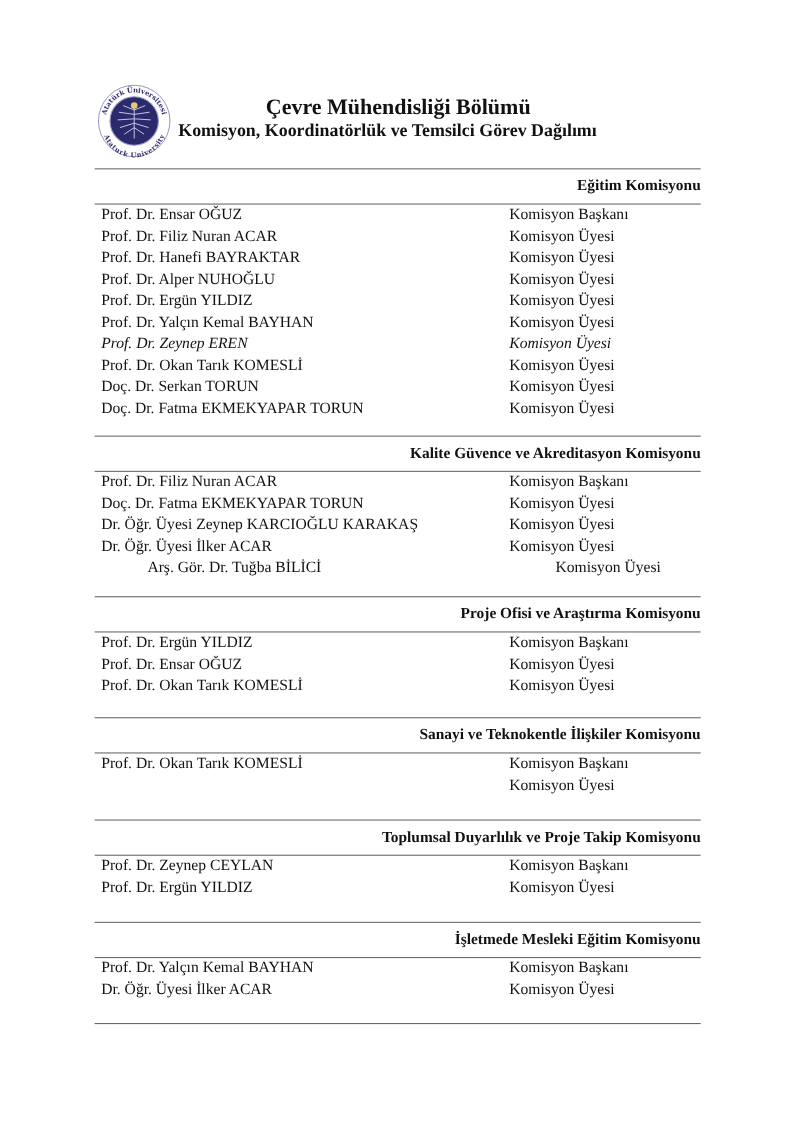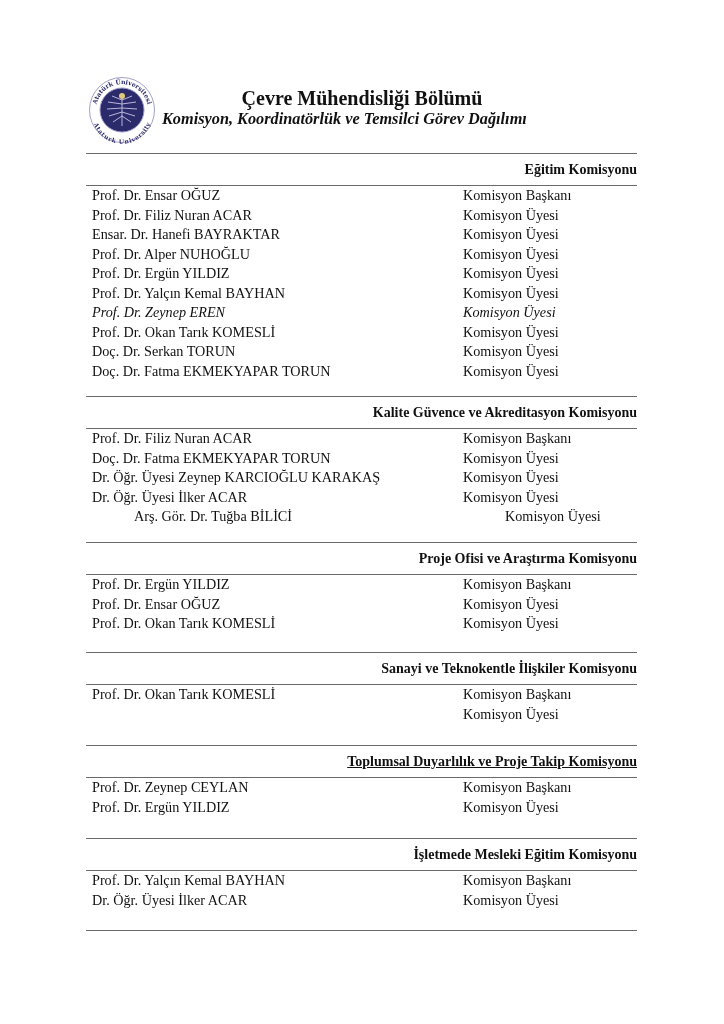--- a/index.html
+++ b/index.html
@@ -3,21 +3,21 @@
 <meta charset="utf-8">
 <style>
   html, body { margin: 0; padding: 0; background: #ffffff; }
   body { width: 724px; height: 1024px; position: relative; overflow: hidden;
          font-family: "Liberation Serif", "DejaVu Serif", serif; color: #111; }
   .logo { position: absolute; left: 88px; top: 76px; width: 68px; height: 68px; }
   .title { position: absolute; left: 0; width: 724px; top: 86px; text-align: center;
            font-weight: bold; font-size: 20px; line-height: 24px; padding-left: 0; }
   .title span { display: inline-block; margin-left: 0px; }
   .subtitle { position: absolute; left: 162px; top: 109px; font-weight: bold;
-              font-size: 16.3px; line-height: 20px; white-space: nowrap; font-style: italic; }
+              font-size: 16.3px; line-height: 20px; white-space: nowrap; }
   .rule { position: absolute; left: 86px; width: 551px; height: 0;
           border-top: 1.2px solid #6a6a6a; }
   .sec-header { position: absolute; left: 86px; width: 551px; text-align: right;
                 font-weight: bold; font-size: 14px; line-height: 18px; }
   .row { position: absolute; left: 92px; width: 545px; height: 19.5px;
          font-size: 14.2px; line-height: 19.5px; white-space: nowrap; }
   .row .name { position: absolute; left: 0; top: 0; }
   .row .role { position: absolute; left: 371px; top: 0; }
 </style>
 </head>
@@ -60,21 +60,21 @@
     <div class="rule" style="top: 185px;"></div>
     <div class="row" style="top: 186px;">
       <span class="name">Prof. Dr. Ensar OĞUZ</span>
       <span class="role">Komisyon Başkanı</span>
     </div>
     <div class="row" style="top: 205.5px;">
       <span class="name">Prof. Dr. Filiz Nuran ACAR</span>
       <span class="role">Komisyon Üyesi</span>
     </div>
     <div class="row" style="top: 225px;">
-      <span class="name">Ensar. Dr. Hanefi BAYRAKTAR</span>
+      <span class="name">Prof. Dr. Hanefi BAYRAKTAR</span>
       <span class="role">Komisyon Üyesi</span>
     </div>
     <div class="row" style="top: 244.5px;">
       <span class="name">Prof. Dr. Alper NUHOĞLU</span>
       <span class="role">Komisyon Üyesi</span>
     </div>
     <div class="row" style="top: 264px;">
       <span class="name">Prof. Dr. Ergün YILDIZ</span>
       <span class="role">Komisyon Üyesi</span>
     </div>
@@ -140,21 +140,21 @@
     <div class="sec-header" style="top: 660px;">Sanayi ve Teknokentle İlişkiler Komisyonu</div>
     <div class="rule" style="top: 684px;"></div>
     <div class="row" style="top: 685px;">
       <span class="name">Prof. Dr. Okan Tarık KOMESLİ</span>
       <span class="role">Komisyon Başkanı</span>
     </div>
     <div class="row" style="top: 704.5px;">
       <span class="role">Komisyon Üyesi</span>
     </div>
     <div class="rule" style="top: 745px;"></div>
-    <div class="sec-header" style="top: 753px; text-decoration: underline;">Toplumsal Duyarlılık ve Proje Takip Komisyonu</div>
+    <div class="sec-header" style="top: 753px;">Toplumsal Duyarlılık ve Proje Takip Komisyonu</div>
     <div class="rule" style="top: 777px;"></div>
     <div class="row" style="top: 778px; text-align: center;">
       <span class="name">Prof. Dr. Zeynep CEYLAN</span>
       <span class="role">Komisyon Başkanı</span>
     </div>
     <div class="row" style="top: 797.5px;">
       <span class="name">Prof. Dr. Ergün YILDIZ</span>
       <span class="role">Komisyon Üyesi</span>
     </div>
     <div class="rule" style="top: 838px;"></div>

